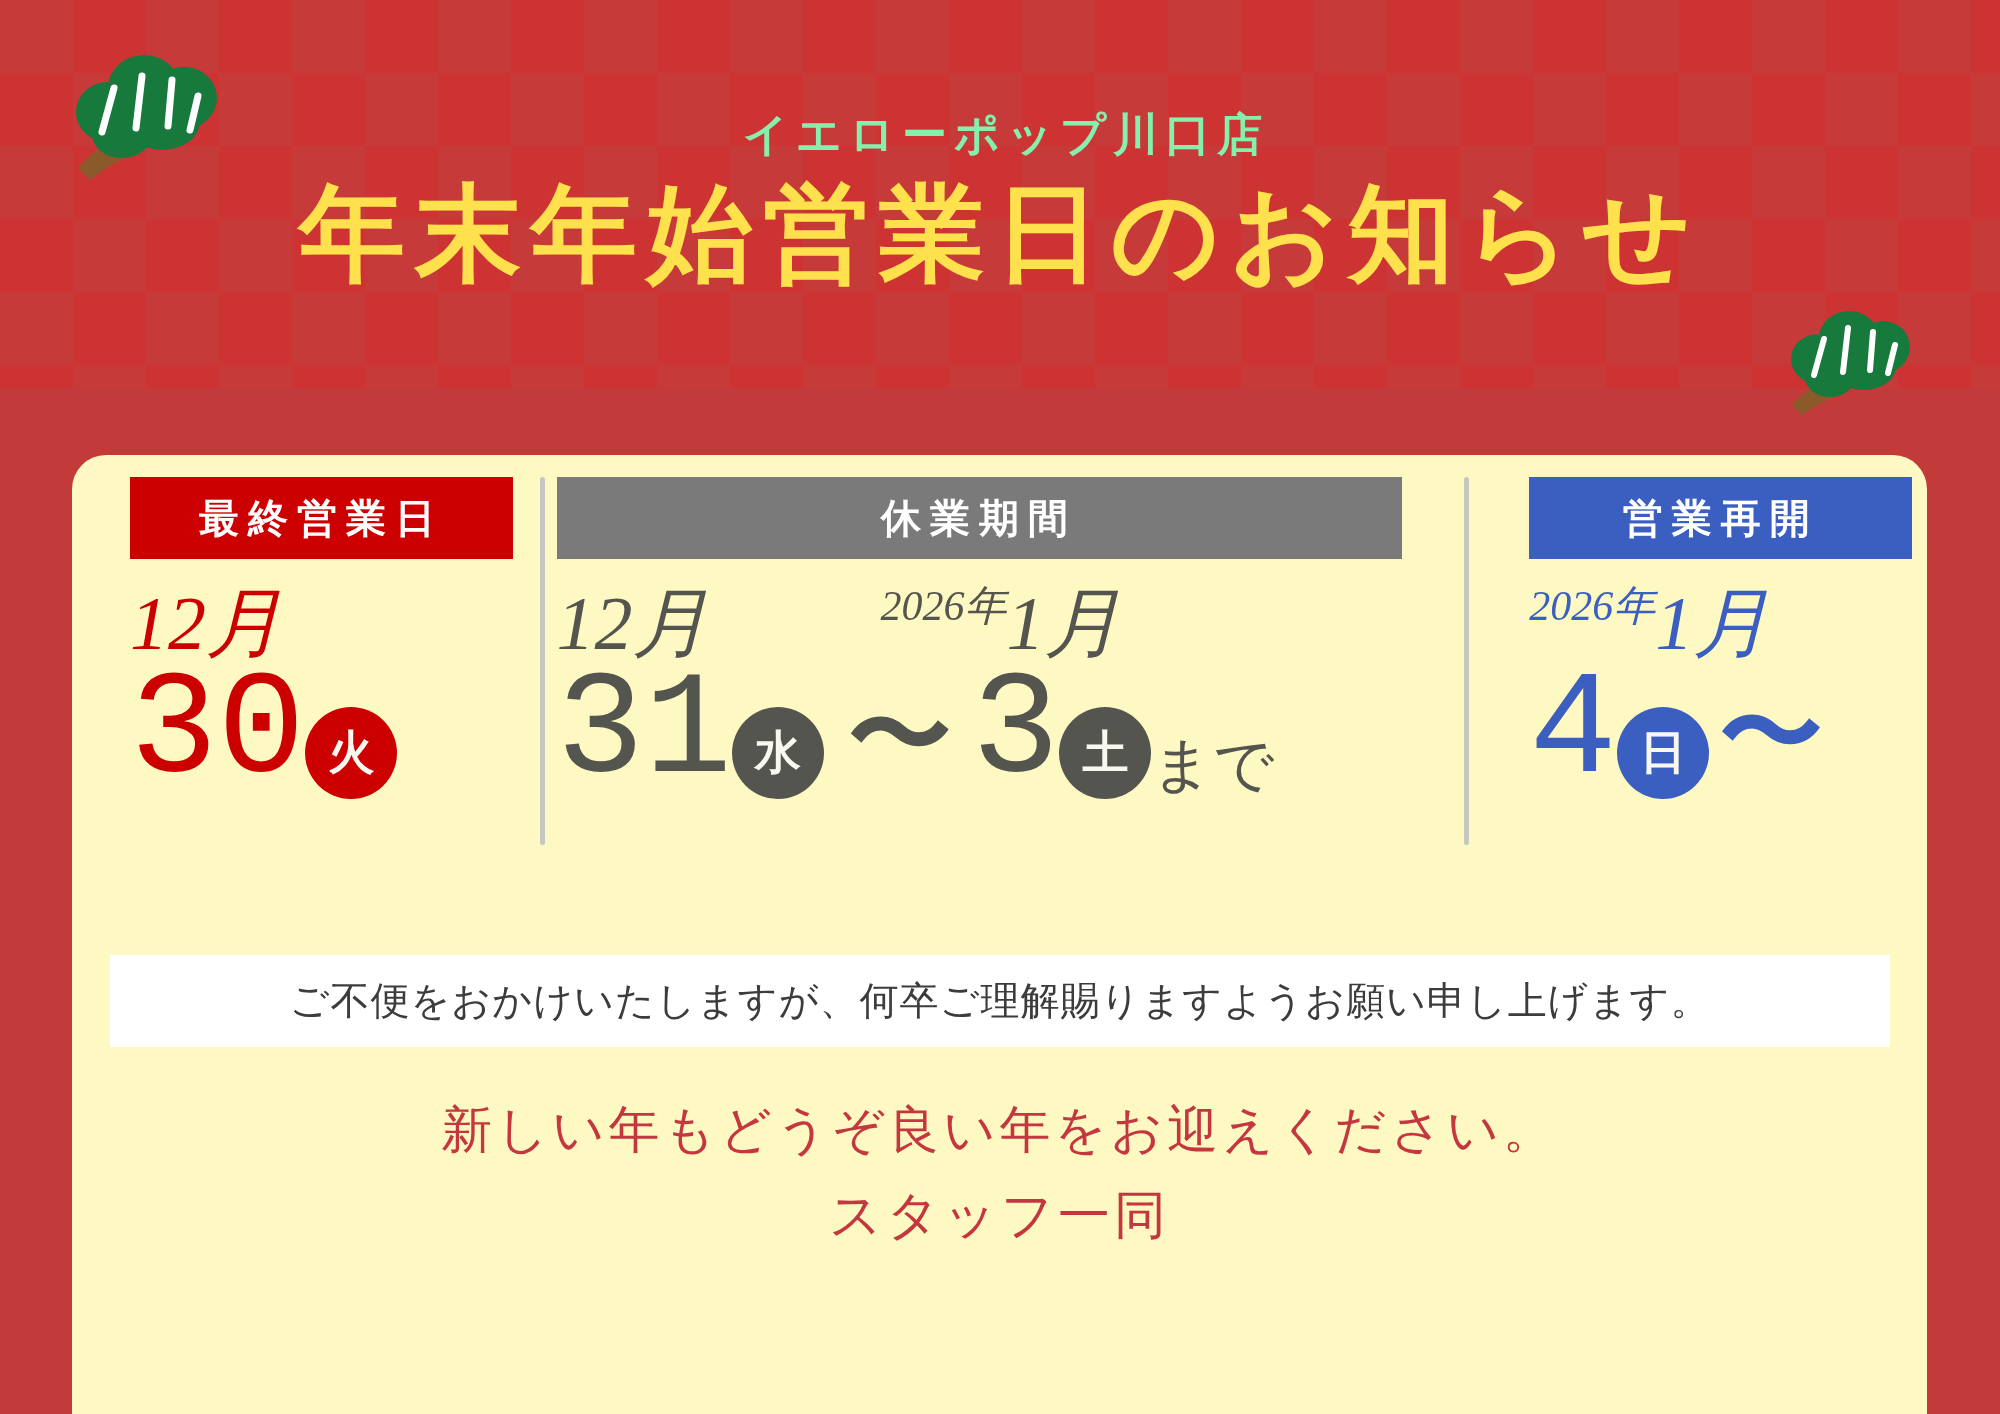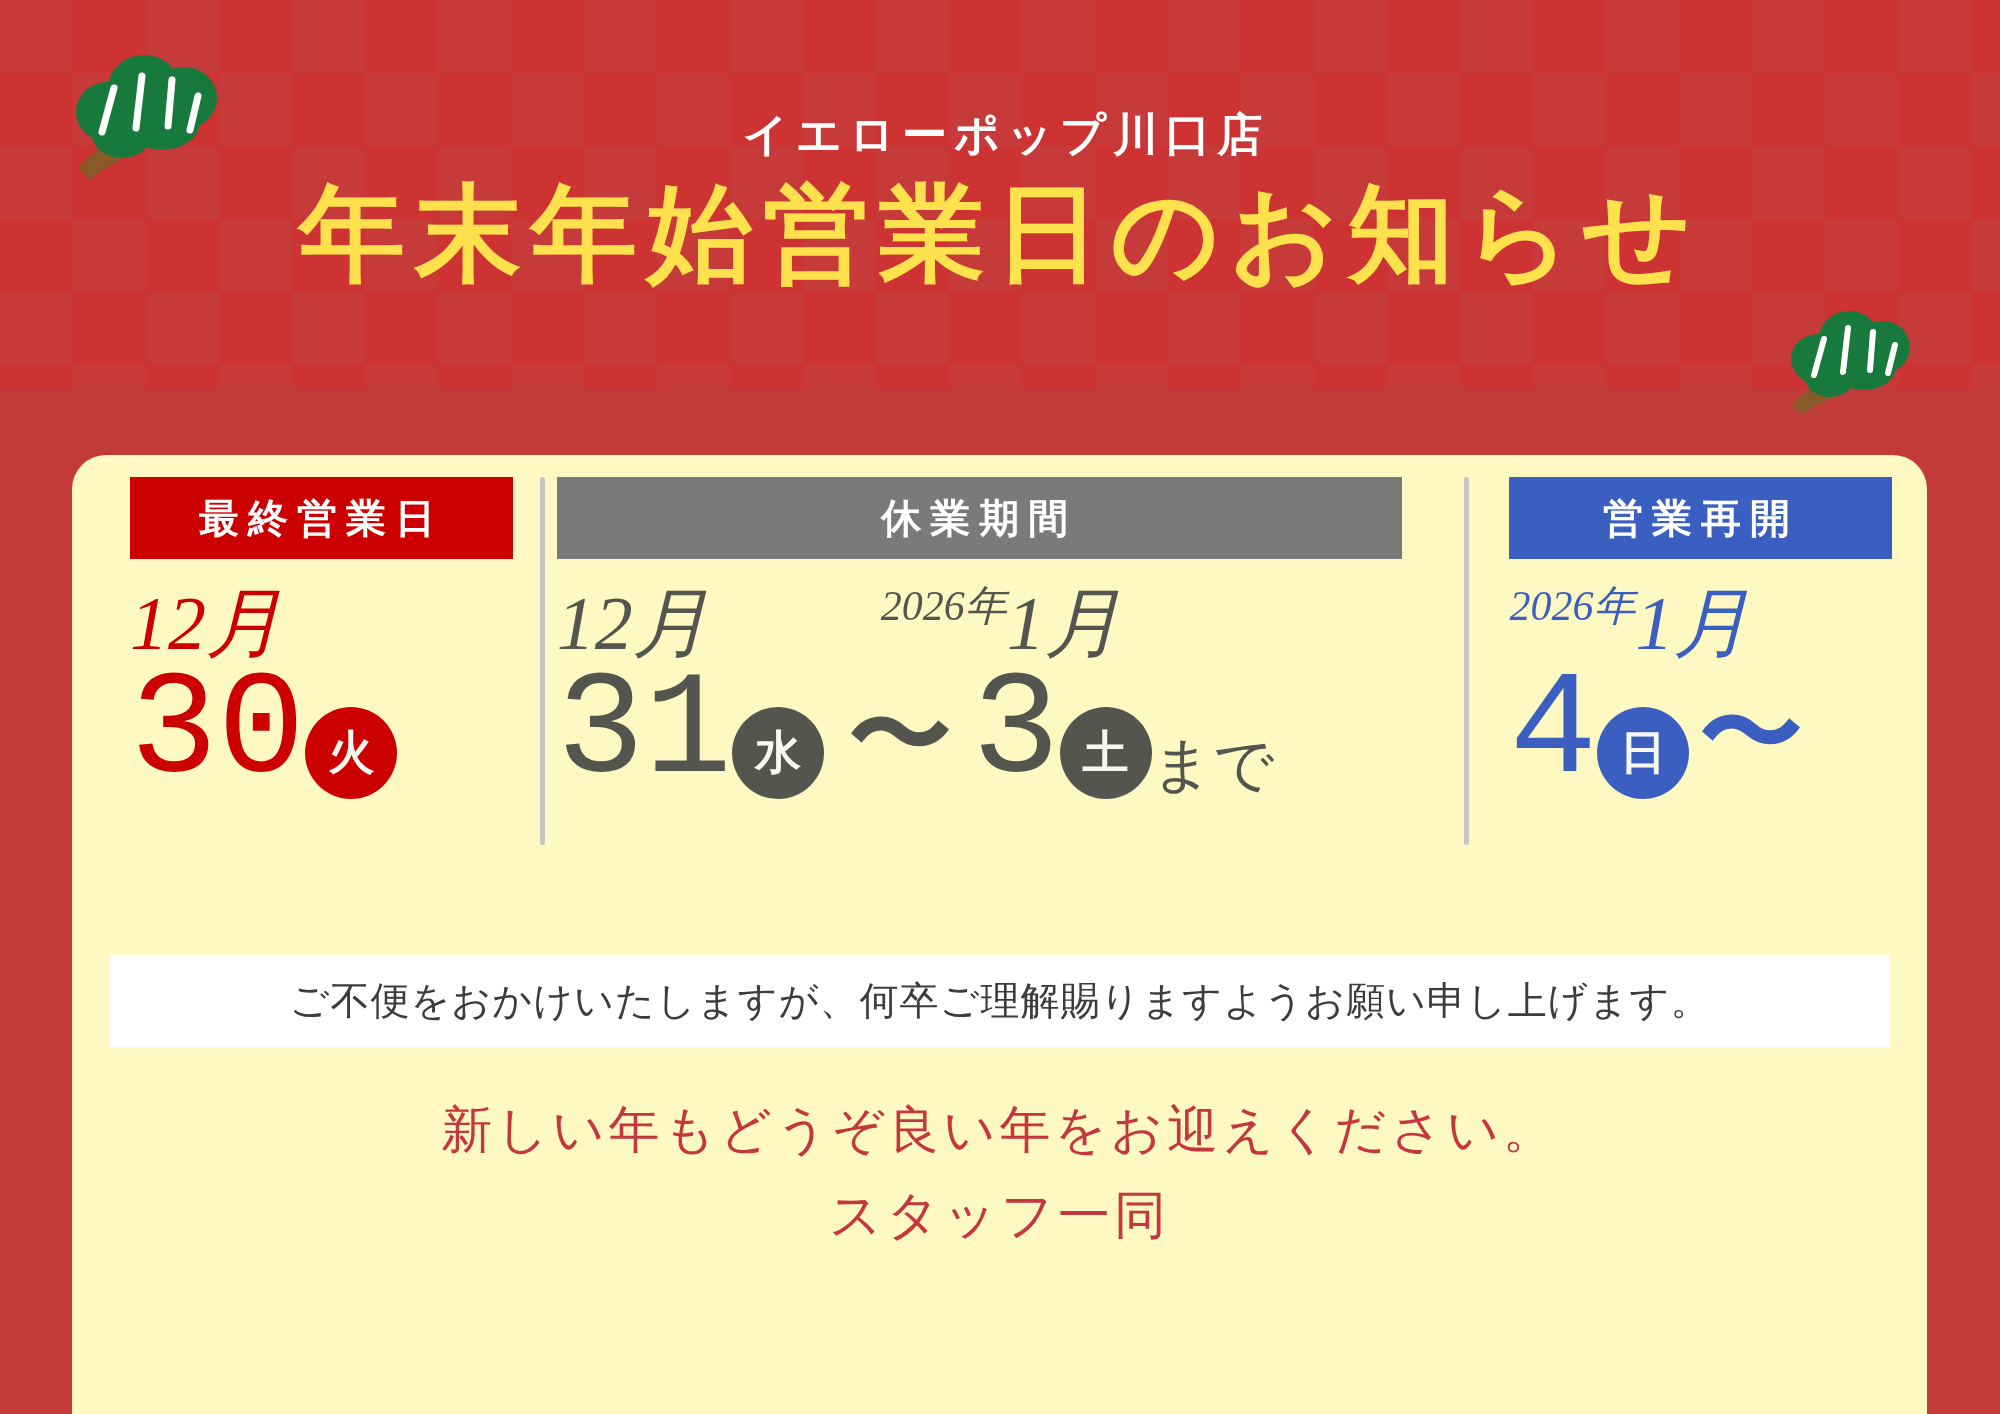--- a/index.html
+++ b/index.html
@@ -23,21 +23,21 @@
   }
   .bg-lower{
     position:absolute;left:0;right:0;top:388px;bottom:0;
     background:#C23A3A;
   }
 
   
   .header{position:absolute;left:0;right:0;top:0;height:390px;}
   .store-name{
     position:absolute;top:105px;left:0;right:0;
-    text-align:center;color:#ffffff;
+    text-align:center;color:#86efac;
     font-size:45px;font-weight:700;letter-spacing:7px;
     font-family:"DejaVu Sans","Liberation Sans",sans-serif;
     padding-left:12px;
   }
   .main-title{
     position:absolute;top:178px;left:0;right:0;
     text-align:center;color:#FFE14D;
     font-size:106px;font-weight:700;letter-spacing:10px;
     line-height:1.05;
     font-family:"DejaVu Sans","Liberation Sans",sans-serif;
@@ -55,21 +55,21 @@
   }
 
   
   .cols{
     position:absolute;left:0;top:0;width:100%;height:430px;
     display:flex;align-items:flex-start;
   }
   .col{position:relative;box-sizing:border-box;}
   .col-last{width:470px;padding-left:58px;}
   .col-closed{width:925px;padding-left:12px;}
-  .col-open{width:460px;padding-left:40px;}
+  .col-open{width:460px;padding-left:60px;}
 
   .divider{
     width:5px;height:368px;background:#C6C6C2;
     margin-top:22px;border-radius:3px;flex:0 0 auto;
   }
 
   .badge{
     display:flex;align-items:center;justify-content:center;
     height:82px;color:#fff;font-weight:700;
     font-size:40px;letter-spacing:9px;

